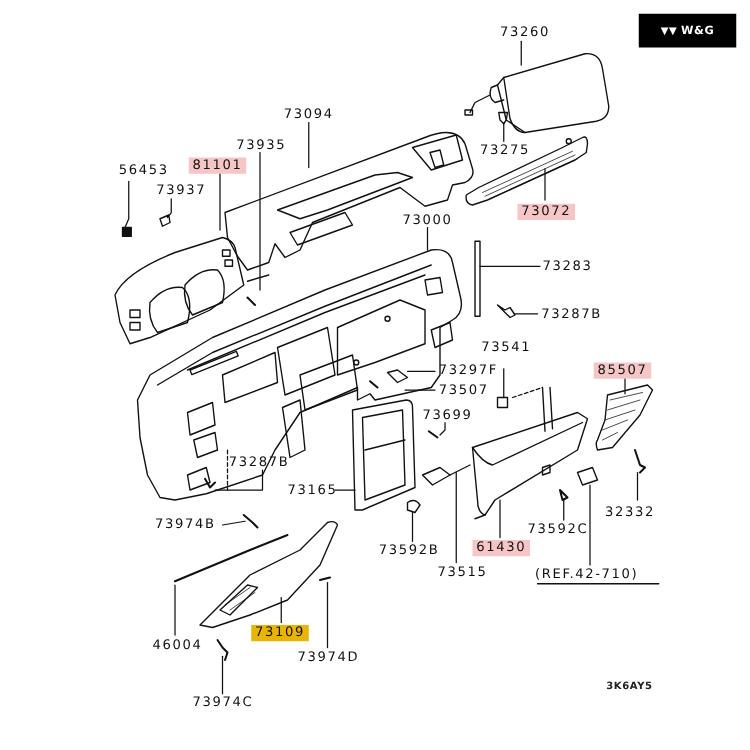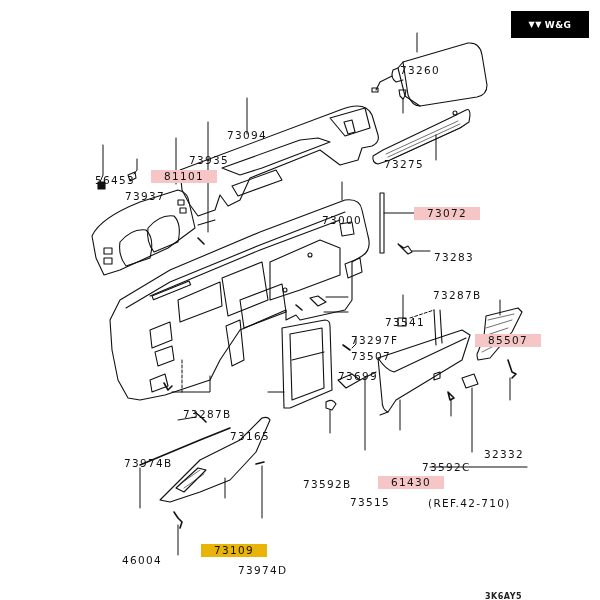--- a/index.html
+++ b/index.html
@@ -1,26 +1,26 @@
 <!DOCTYPE html>
 <html><head>
 <meta charset="utf-8">
 <style>
   html, body { margin:0; padding:0; background:#ffffff; }
   body { width:600px; height:600px; position:relative; overflow:hidden;
          font-family:"DejaVu Sans", "Liberation Sans", sans-serif; }
   #canvas { position:absolute; left:0; top:0; width:600px; height:600px; }
   .lbl { position:absolute; font-size:10.5px; letter-spacing:1.3px; color:#111;
-         line-height:13px; white-space:nowrap; font-family:"DejaVu Sans", sans-serif;margin-top:44px; }
-  .lbl.hl { background:#f6c6c6; padding:0 13px; }
+         line-height:13px; white-space:nowrap; font-family:"DejaVu Sans", sans-serif; }
+  .lbl.hl { background:#f6c6c6; padding:0 3px; }
   .brand { position:absolute; left:511px; top:11px; width:78px; height:27px; background:#000;
            color:#fff; font-size:9px; font-weight:bold; display:flex; align-items:center;
            justify-content:center; letter-spacing:0.5px; }
   .brand .logo { font-size:8px; margin-right:3px; }
-  .code { position:absolute; left:485px; top:592px; font-size:8px; font-weight:bold;
+  .code { position:absolute; left:485px; top:544px; font-size:8px; font-weight:bold;
           color:#222; letter-spacing:0.5px; }
   svg line, svg path, svg polyline, svg polygon, svg rect, svg circle, svg ellipse {
     fill:none; stroke:#111; stroke-width:1.1; stroke-linejoin:round; stroke-linecap:round; }
   .lead { stroke-width:1; }
   .thick { stroke-width:1.6; }
   .hatch { stroke-width:0.6; }
   .filled { fill:#111 !important; }
 </style>
 </head>
 <body>

